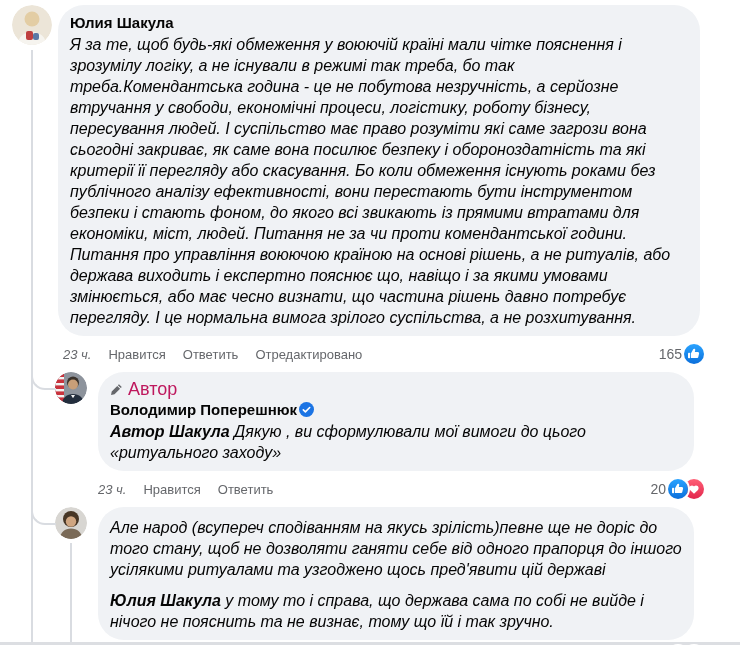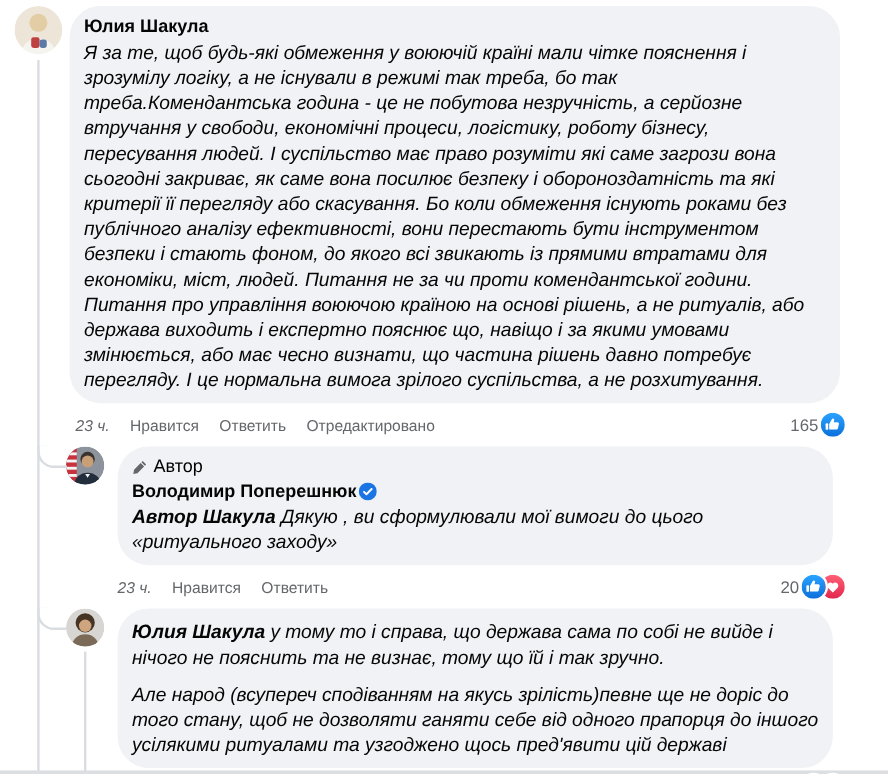--- a/index.html
+++ b/index.html
@@ -24,21 +24,21 @@
   .av40{width:40px;height:40px;}
   .av32{width:32px;height:32px;}
   .avatar svg{display:block;width:100%;height:100%;}
   .bubble{
     background:#f0f2f5;border-radius:26px;padding:8px 12px;margin-left:6px;
     box-sizing:border-box;width:fit-content;max-width:642px;
   }
   .crow.reply .bubble{margin-left:11px;max-width:596px;}
   .cname{font-size:15px;font-weight:700;line-height:19px;cursor:pointer;}
   .cname-row{display:flex;align-items:center;gap:2px;line-height:19px;}
-  .author-tag{display:flex;align-items:center;gap:5px;font-size:15px;color:#000000;line-height:16px;margin:1px 0 3px;}
+  .author-tag{display:flex;align-items:center;gap:5px;font-size:18px;color:#be185d;line-height:16px;margin:1px 0 3px;}
   .author-tag svg{display:block;}
   .vbadge{display:flex;align-items:center;}
   .ctext{font-size:16px;line-height:21px;margin-top:2px;font-style:italic;}
   .ctext p{margin:0;}
   .ctext p + p{margin-top:10px;}
   .mention{font-weight:700;cursor:pointer;}
   
   .arow{display:flex;align-items:center;margin-top:8px;margin-right:36px;font-size:13px;color:#65676b;height:20px;}
   .a1{margin-left:63px;}
   .a2,.a3{margin-left:98px;}
@@ -193,22 +193,22 @@
           <g clip-path="url(#avc3)">
         <rect width="32" height="32" fill="#d8d6d2"></rect>
         <circle cx="16" cy="12" r="8" fill="#463524"></circle>
         <circle cx="16" cy="14.5" r="5.2" fill="#cfa580"></circle>
         <path d="M5 32c0-6.5 5-10.5 11-10.5S27 25.5 27 32z" fill="#7a6a57"></path>
       </g>
         </svg>
     </div>
     <div class="bubble">
       <div class="ctext">
+        <p>Але народ (всупереч сподіванням на якусь зрілість)певне ще не доріс до того стану, щоб не дозволяти ганяти себе від одного прапорця до іншого усілякими ритуалами та узгоджено щось пред'явити цій державі</p>
         <p><span class="mention">Юлия Шакула</span><span> у тому то і справа, що держава сама по собі не вийде і нічого не пояснить та не визнає, тому що їй і так зручно.</span></p>
-        <p>Але народ (всупереч сподіванням на якусь зрілість)певне ще не доріс до того стану, щоб не дозволяти ганяти себе від одного прапорця до іншого усілякими ритуалами та узгоджено щось пред'явити цій державі</p>
       </div>
     </div>
   </div>
   <div class="arow a3">
 
     <div class="rx-pill">
 
       <span class="rx-icon z2">
         <svg viewBox="0 0 20 20">
             <circle cx="10" cy="10" r="10" fill="url(#gradLike)"></circle>

